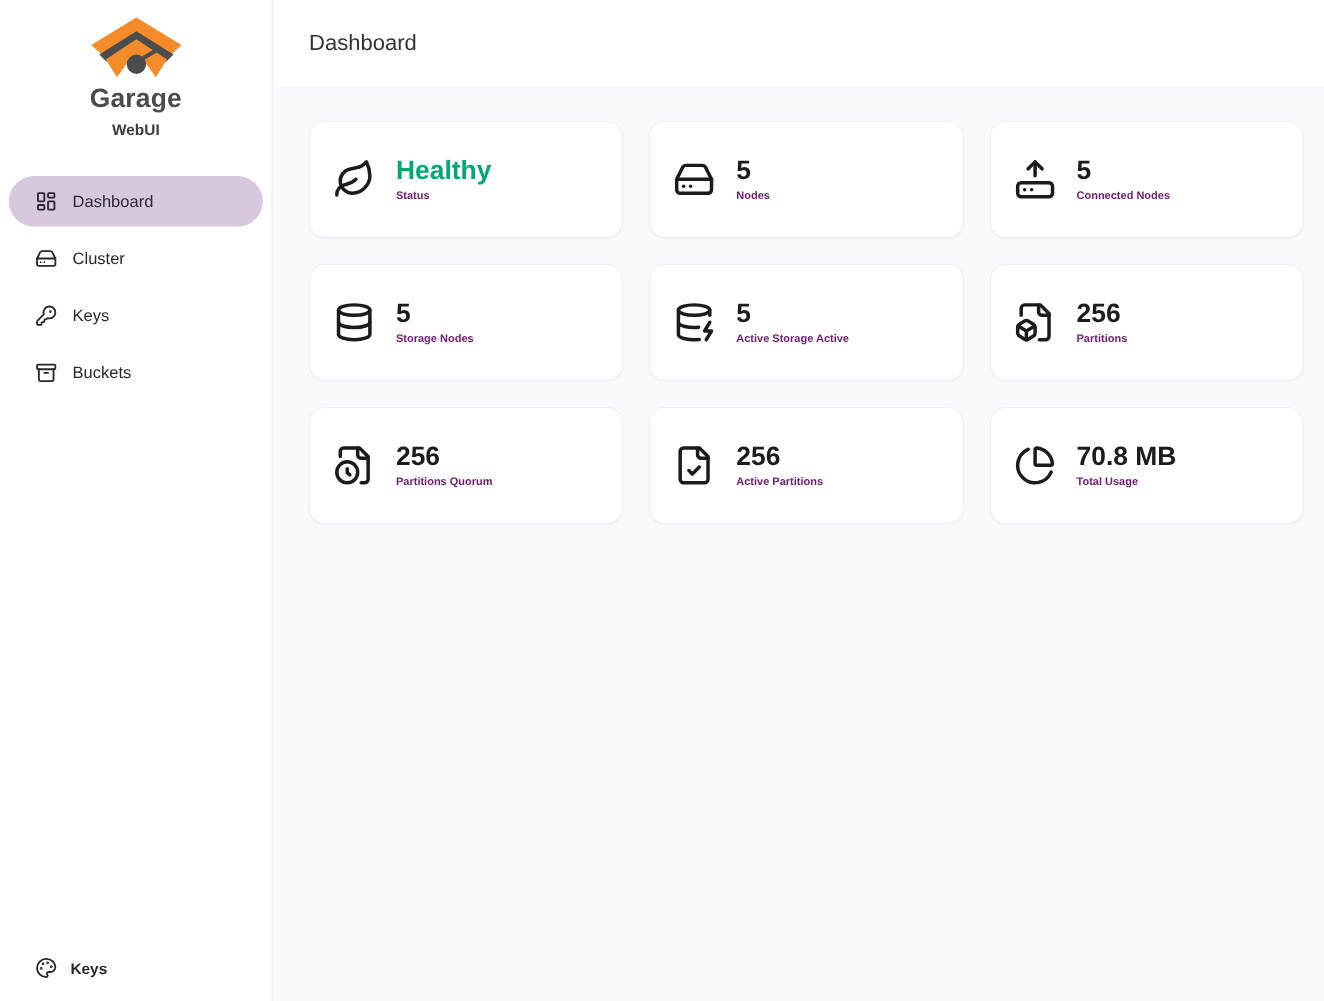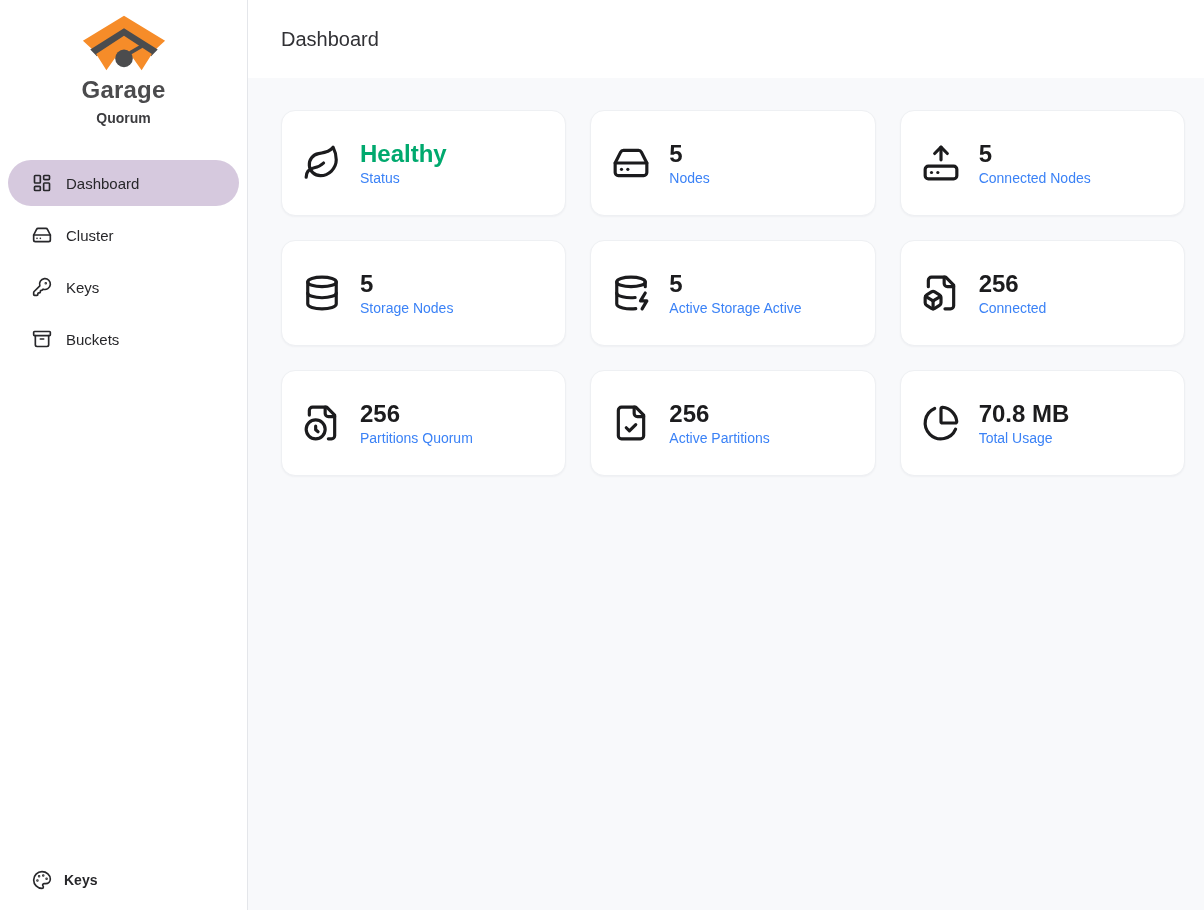--- a/index.html
+++ b/index.html
@@ -129,40 +129,41 @@
   .card-text { display: flex; flex-direction: column; }
   .card-value {
     font-size: 24px;
     font-weight: 700;
     color: #1c1c1e;
     line-height: 1.15;
   }
   .card-value.success { color: var(--healthy-green, #00a96e); }
   .card-label {
     margin-top: 3px;
-    font-size: 14px;
-    color: #3b82f6;
+    font-size: 10px;
+    color: #701a75;
+    font-weight: bold;
   }
 </style>
 </head>
 <body>
 
 <aside class="sidebar">
   <div class="brand">
     <div class="brand-logo">
       <svg width="88" height="62" viewBox="0 0 120 80" aria-hidden="true">
         <path fill="#f68c29" d="M60 3 L116 37 L103 49 L60 22 L17 49 L4 37 Z"></path>
         <path fill="#4b4c4e" d="M60 20 L106 49 L97 58 L60 34 L23 58 L14 49 Z"></path>
         <path fill="#f68c29" d="M60 30 L98 55 L84 77 L72 60 L48 60 L36 77 L22 55 Z"></path>
         <circle cx="60" cy="61" r="12" fill="#4b4c4e"></circle>
         <path d="M69 53 L83 45" stroke="#4b4c4e" stroke-width="5" stroke-linecap="round" fill="none"></path>
       </svg>
     </div>
     <div class="brand-name">Garage</div>
-    <div class="brand-sub">Quorum</div>
+    <div class="brand-sub">WebUI</div>
   </div>
 
   <nav class="nav">
     <div class="nav-item active">
       <span class="icon">
         <svg width="20" height="20" viewBox="0 0 24 24" fill="none" stroke="currentColor" stroke-width="2" stroke-linecap="round" stroke-linejoin="round">
             <rect width="7" height="9" x="3" y="3" rx="1"></rect>
             <rect width="7" height="5" x="14" y="3" rx="1"></rect>
             <rect width="7" height="9" x="14" y="12" rx="1"></rect>
             <rect width="7" height="5" x="3" y="16" rx="1"></rect>
@@ -306,21 +307,21 @@
               <path d="M14.5 22H18a2 2 0 0 0 2-2V7l-5-5H6a2 2 0 0 0-2 2v4"></path>
               <path d="M14 2v4a2 2 0 0 0 2 2h4"></path>
               <path d="M2.97 13.12c-.6.36-.97 1.02-.97 1.74v3.28c0 .72.37 1.38.97 1.74l3 1.83c.63.39 1.43.39 2.06 0l3-1.83c.6-.36.97-1.02.97-1.74v-3.28c0-.72-.37-1.38-.97-1.74l-3-1.83a1.97 1.97 0 0 0-2.06 0l-3 1.83Z"></path>
               <path d="m7 17-4.74-2.85"></path>
               <path d="m7 17 4.74-2.85"></path>
               <path d="M7 17v5"></path>
             </svg>
         </span>
         <div class="card-text">
           <span class="card-value">256</span>
-          <span class="card-label">Connected</span>
+          <span class="card-label">Partitions</span>
         </div>
       </div>
 
       <div class="card">
         <span class="card-icon">
           <svg width="38" height="38" viewBox="0 0 24 24" fill="none" stroke="currentColor" stroke-width="2" stroke-linecap="round" stroke-linejoin="round">
               <path d="M16 22h2a2 2 0 0 0 2-2V7l-5-5H6a2 2 0 0 0-2 2v3"></path>
               <path d="M14 2v4a2 2 0 0 0 2 2h4"></path>
               <circle cx="8" cy="16" r="6"></circle>
               <path d="M9.5 17.5 8 16.25V14"></path>

